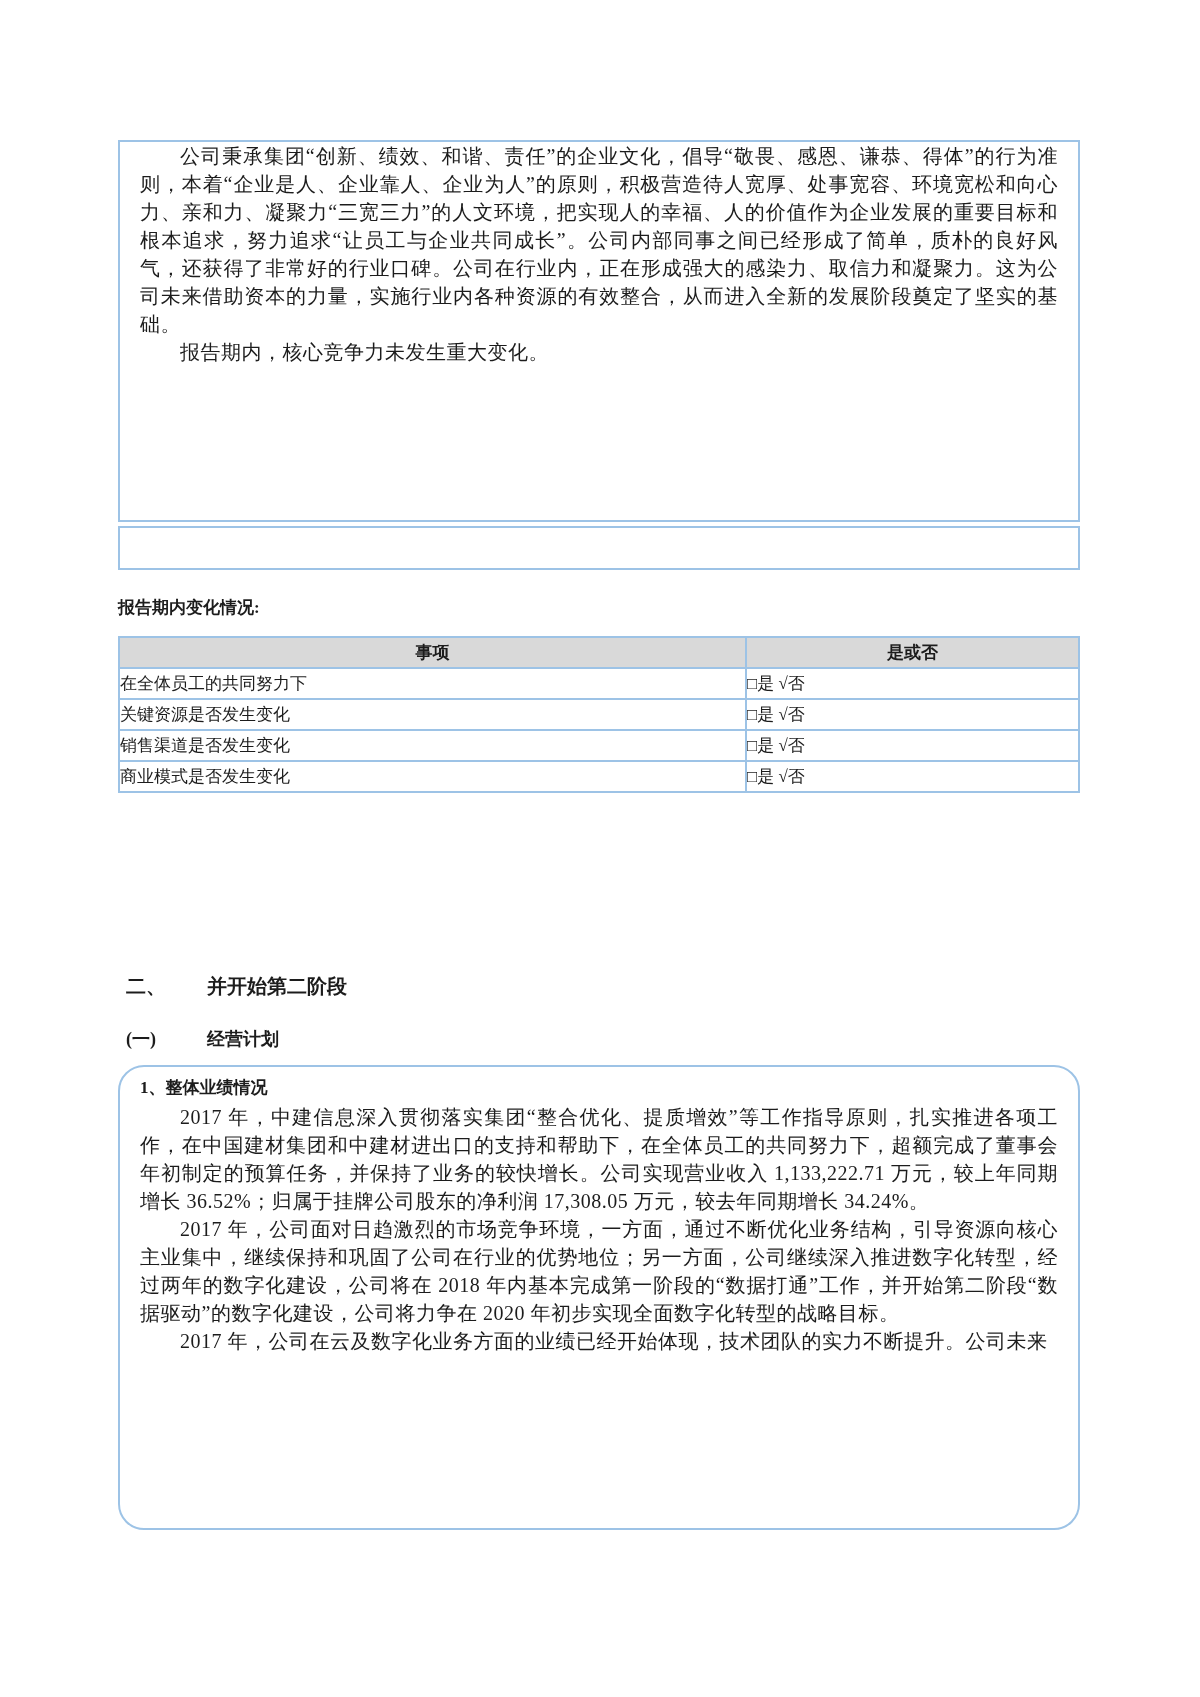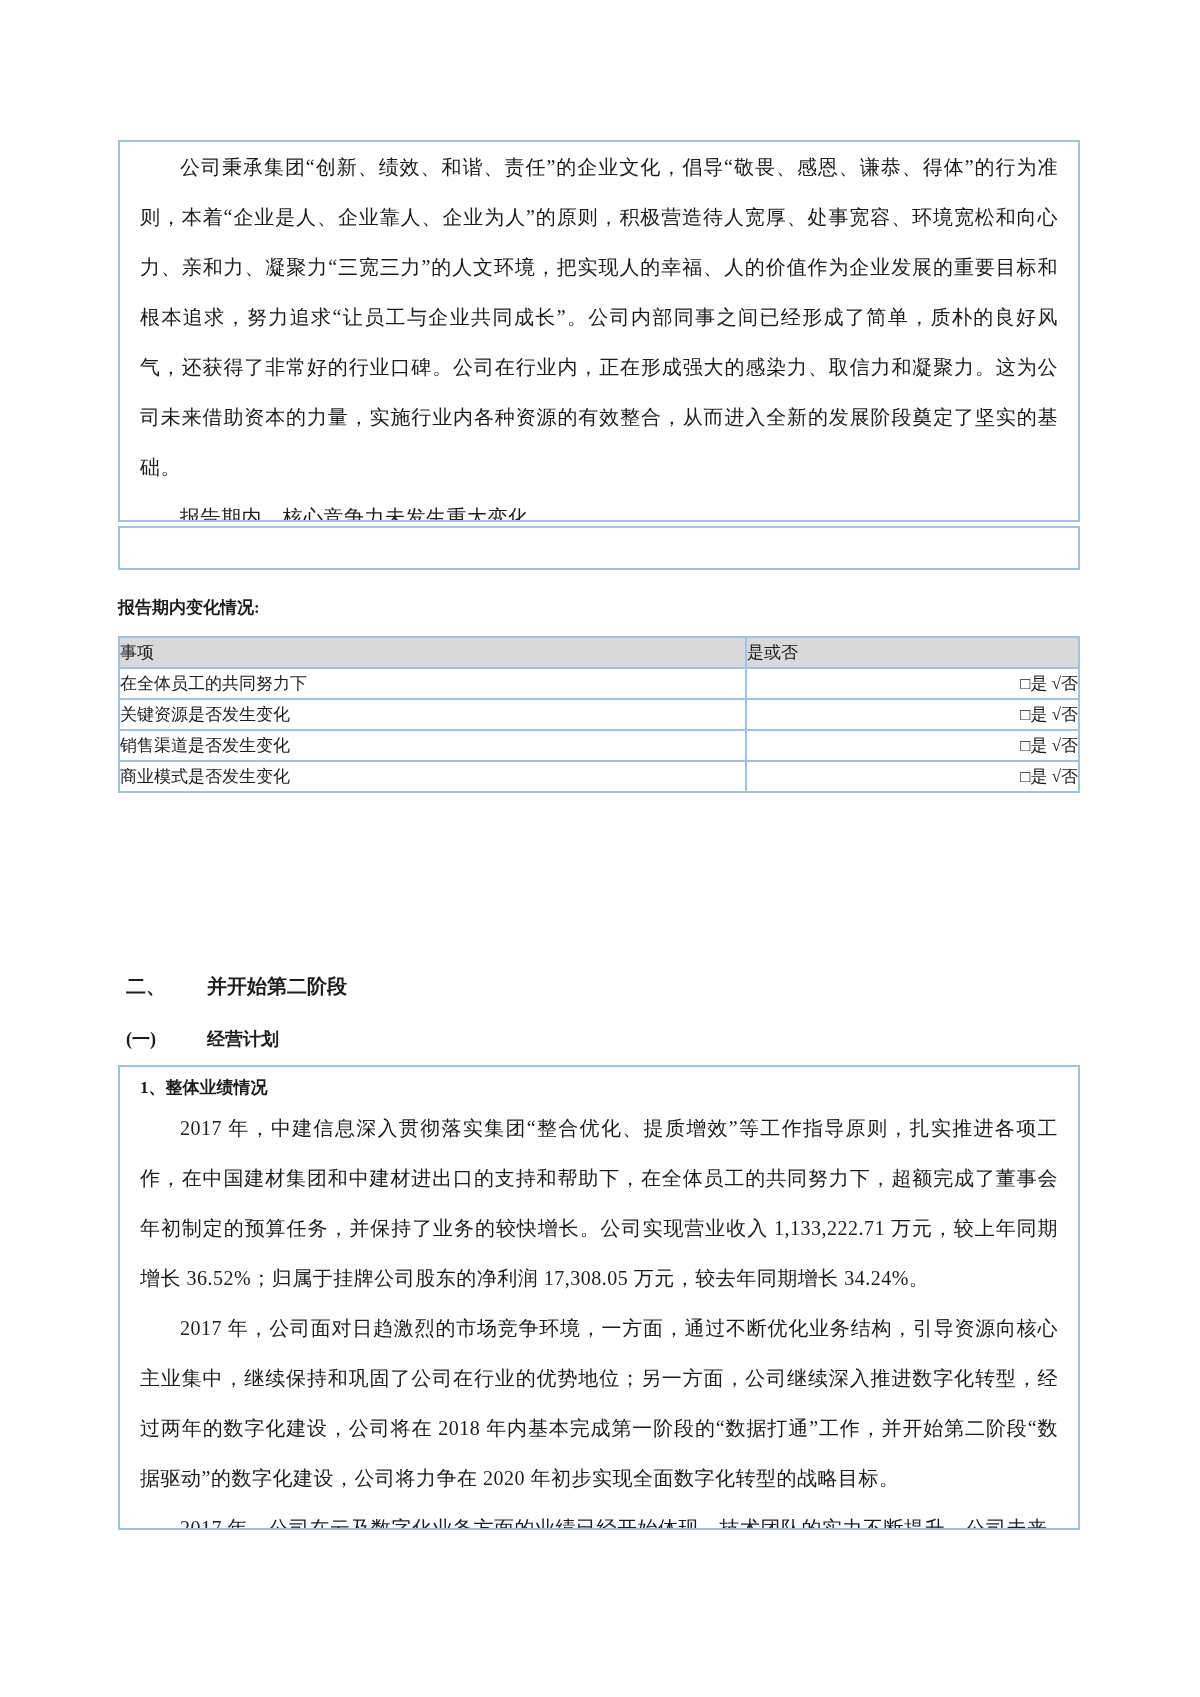--- a/index.html
+++ b/index.html
@@ -17,25 +17,25 @@
     left:118px;
     width:918px;
     border:2px solid #9DC3E6;
     background:#ffffff;
     padding:0 20px;
     box-sizing:content-box;
     overflow:hidden;
   }
   #competitiveness-box{top:140px;height:378px;}
   #empty-box{top:526px;height:40px;}
-  #performance-box{top:1065px;height:455px;padding-top:6px;}
+  #performance-box{top:1065px;height:455px;padding-top:6px;border-radius:26px;}
   p.body-text{
     margin:0;
     font-size:20px;
-    line-height:50px;
+    line-height:28px;
     text-align:justify;
     text-indent:2em;
     letter-spacing:0.5px;
   }
   #changes-heading{
     left:118px;top:596px;
     font-size:17px;font-weight:bold;
     line-height:24px;
   }
   #changes-table{
@@ -46,25 +46,25 @@
     table-layout:fixed;
   }
   #changes-table th,#changes-table td{
     border:2px solid #9DC3E6;
     font-size:17px;
     height:29px;
     padding:0;
   }
   #changes-table th{
     background:#D9D9D9;
-    font-weight:normal;
-    text-align:left;
+    font-weight:bold;
+    text-align:center;
   }
   td.item-cell{text-align:left;padding-left:12px;}
-  td.answer-cell{text-align:right;}
+  td.answer-cell{text-align:left;}
   .col-item{width:627px;}
   .col-answer{width:333px;}
   .section-heading{
     left:126px;
     display:flex;
     font-weight:bold;
     color:#1c1c1c;
   }
   #section2{top:972px;font-size:20px;line-height:28px;}
   #subsection1{top:1026px;font-size:18px;line-height:26px;}

